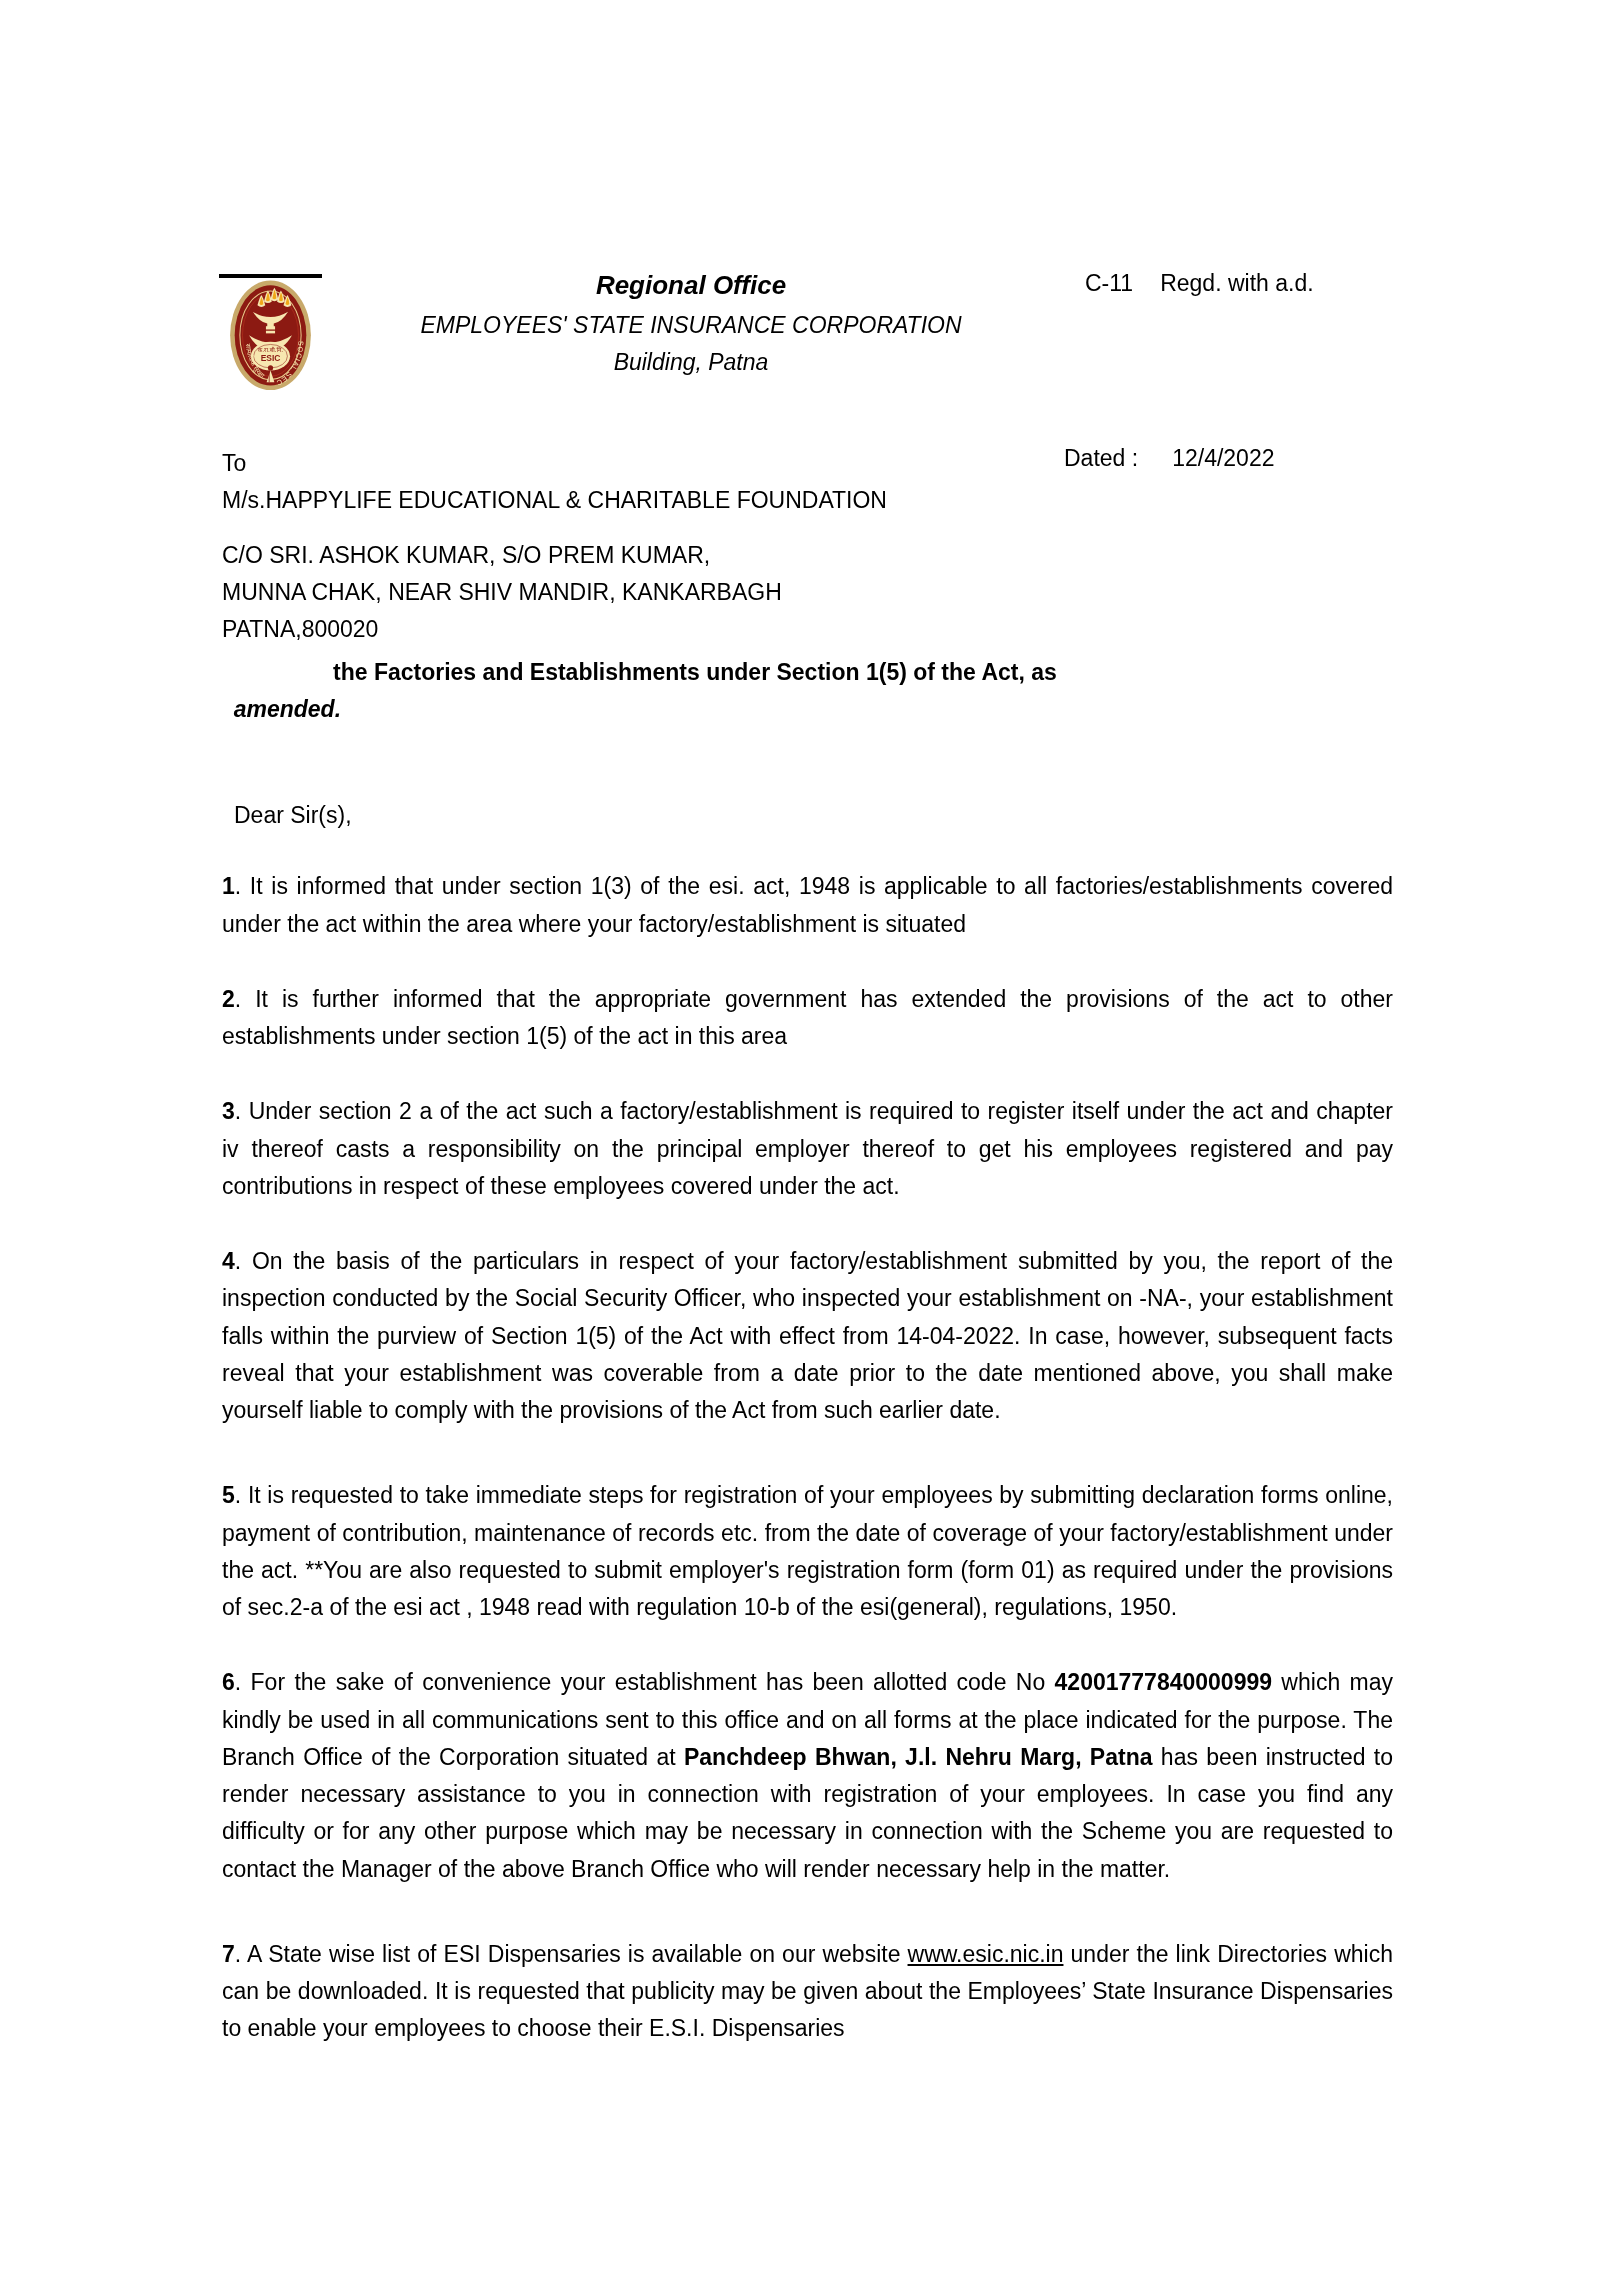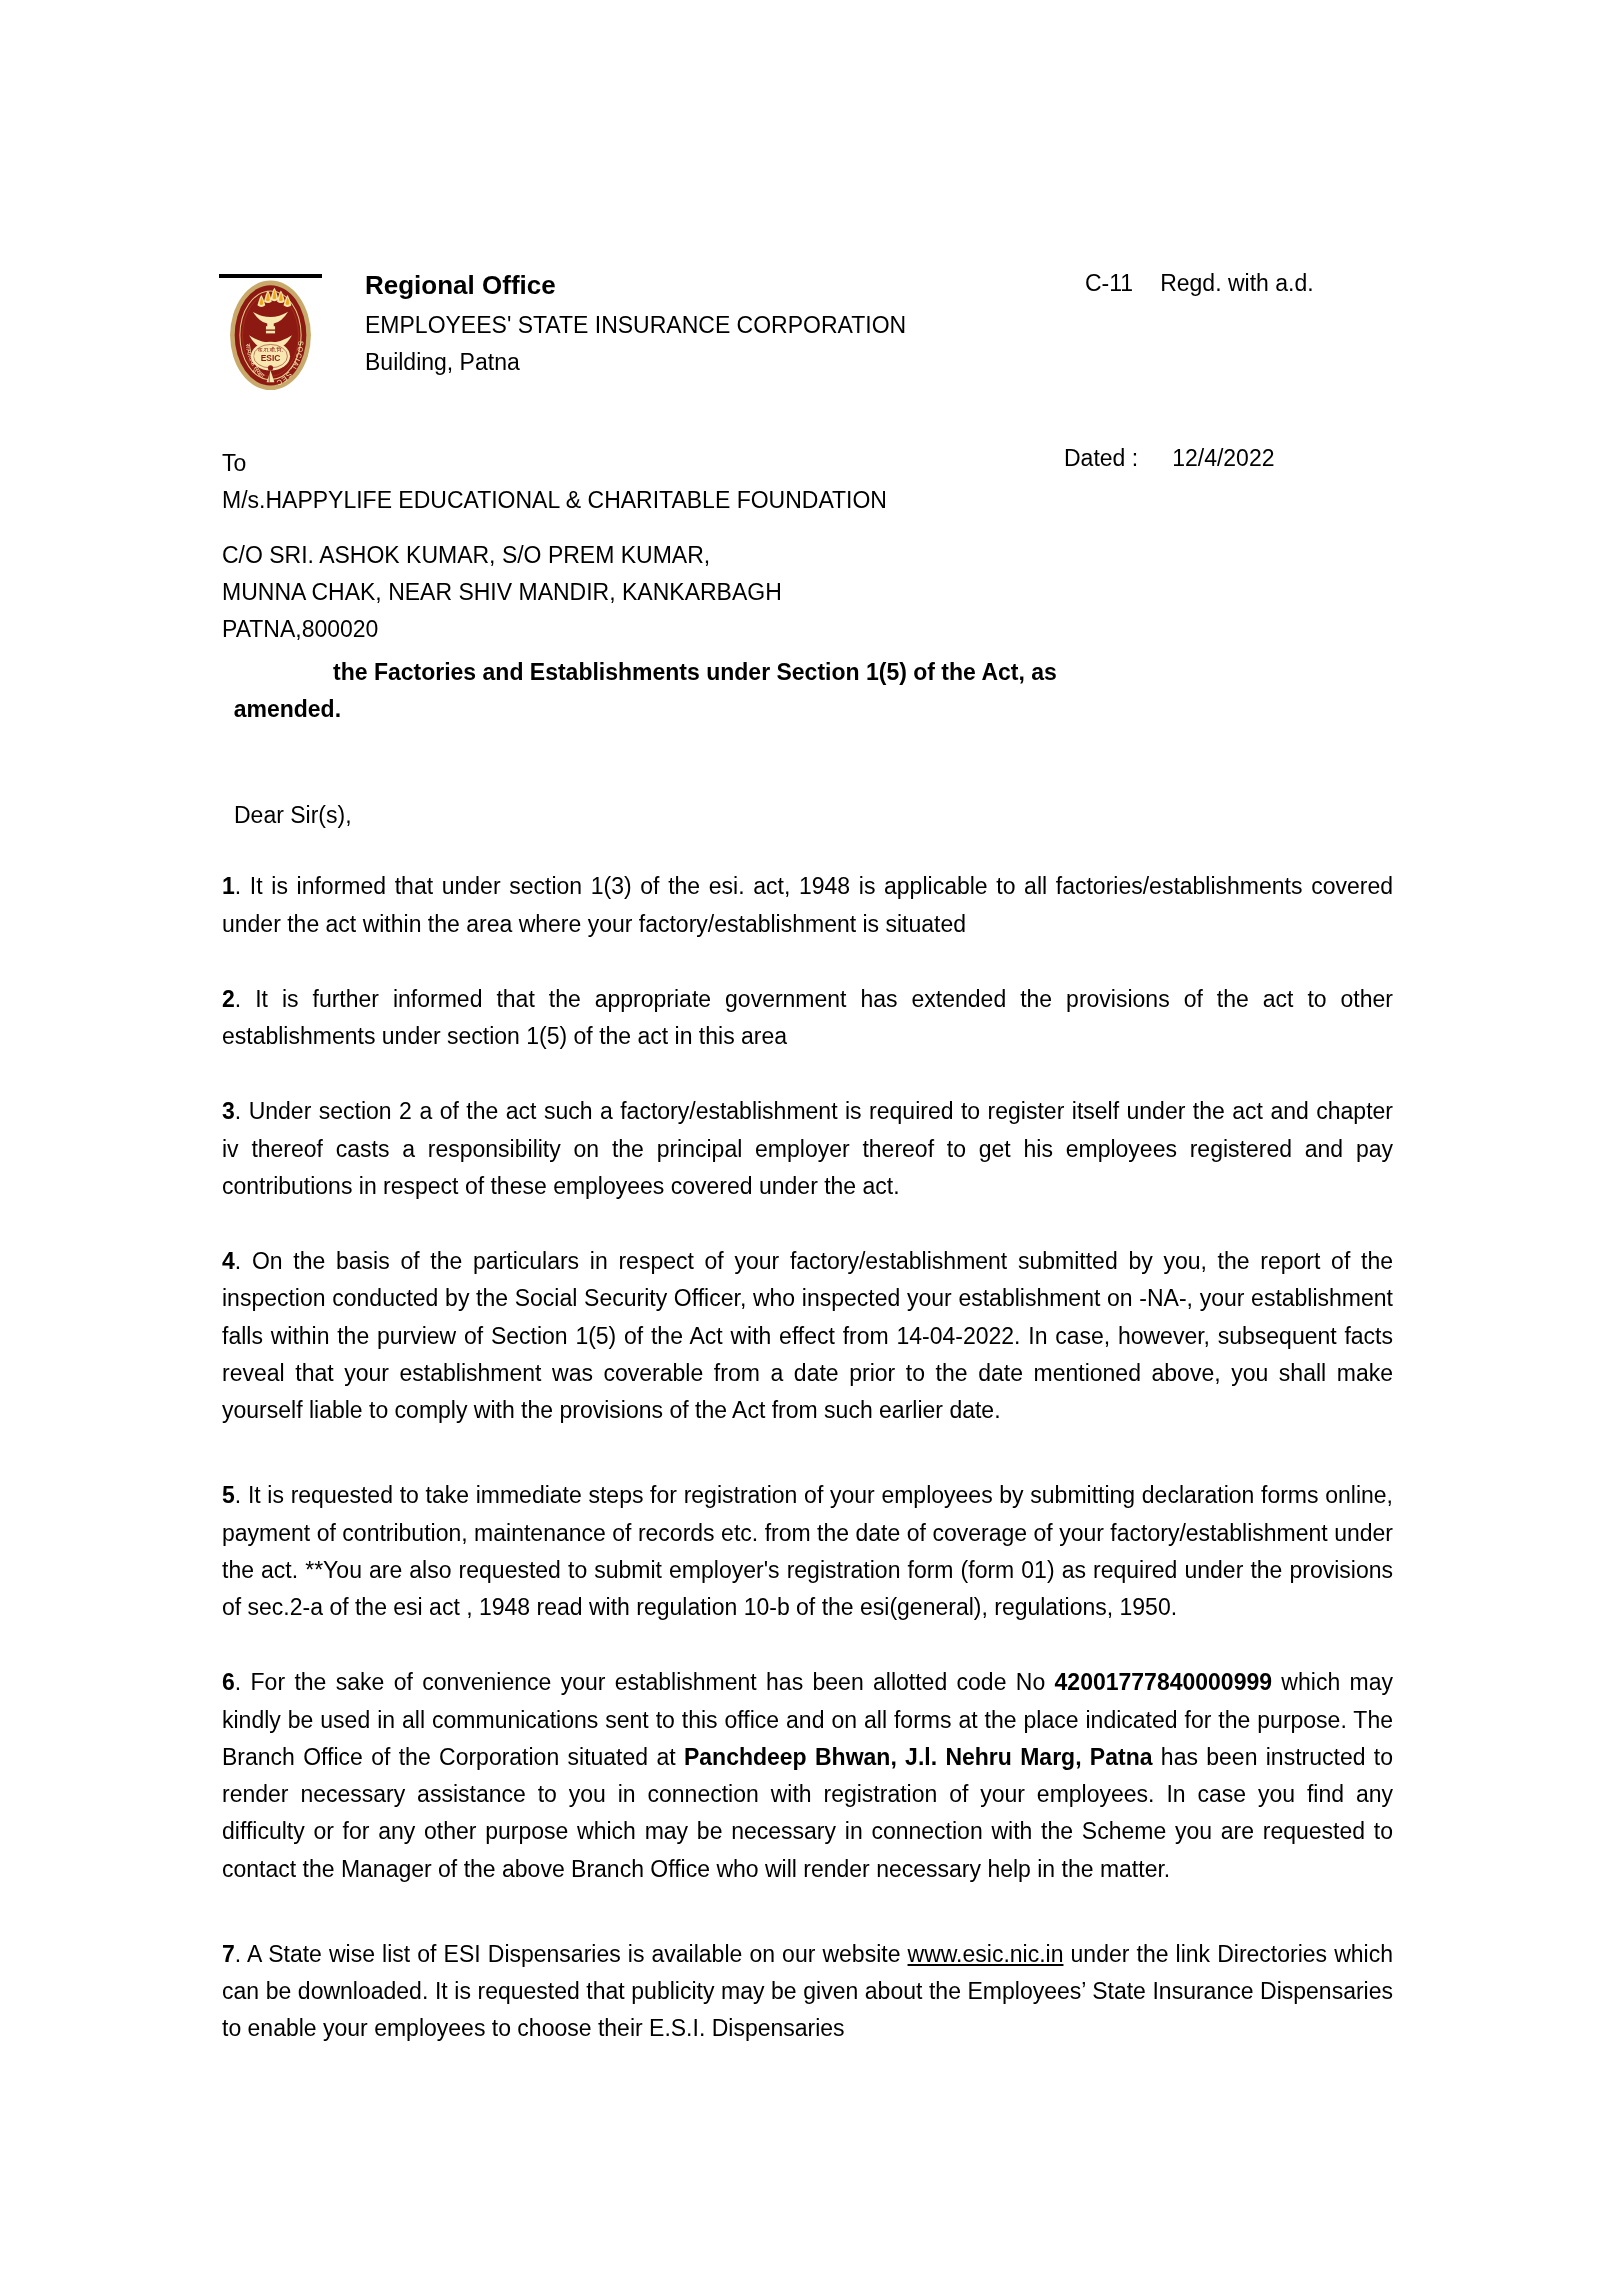--- a/index.html
+++ b/index.html
@@ -51,22 +51,23 @@
     height: 114px;
     margin-left: 9px;
     display: block;
   }
 
   .header-center {
     position: absolute;
     left: 365px;
     top: 0px;
     width: 652px;
-    text-align: left;
+    text-align: center;
     line-height: 1.5;
+    font-style: italic;
   }
   .hdr-title {
     font-size: 26px;
     font-weight: bold;
     letter-spacing: 0px;
     margin: 9px 0 2.6px 0;
   }
   .hdr-line {
     font-size: 23px;
     font-weight: normal;
@@ -109,21 +110,21 @@
     position: absolute;
     left: 222px;
     top: 654px;
     width: 1173px;
     font-size: 23px;
     font-weight: bold;
     line-height: 1.62;
   }
   .subject .sub-l1 { padding-left: 10.4px; }
   .subject .sub-l2 { padding-left: 111px; }
-  .subject .sub-l3 { padding-left: 11.7px; }
+  .subject .sub-l3 { padding-left: 11.7px; font-style: italic; }
 
   
   .body-text {
     position: absolute;
     left: 222px;
     top: 797px;
     width: 1171px;
     font-size: 23px;
     line-height: 1.62;
   }

